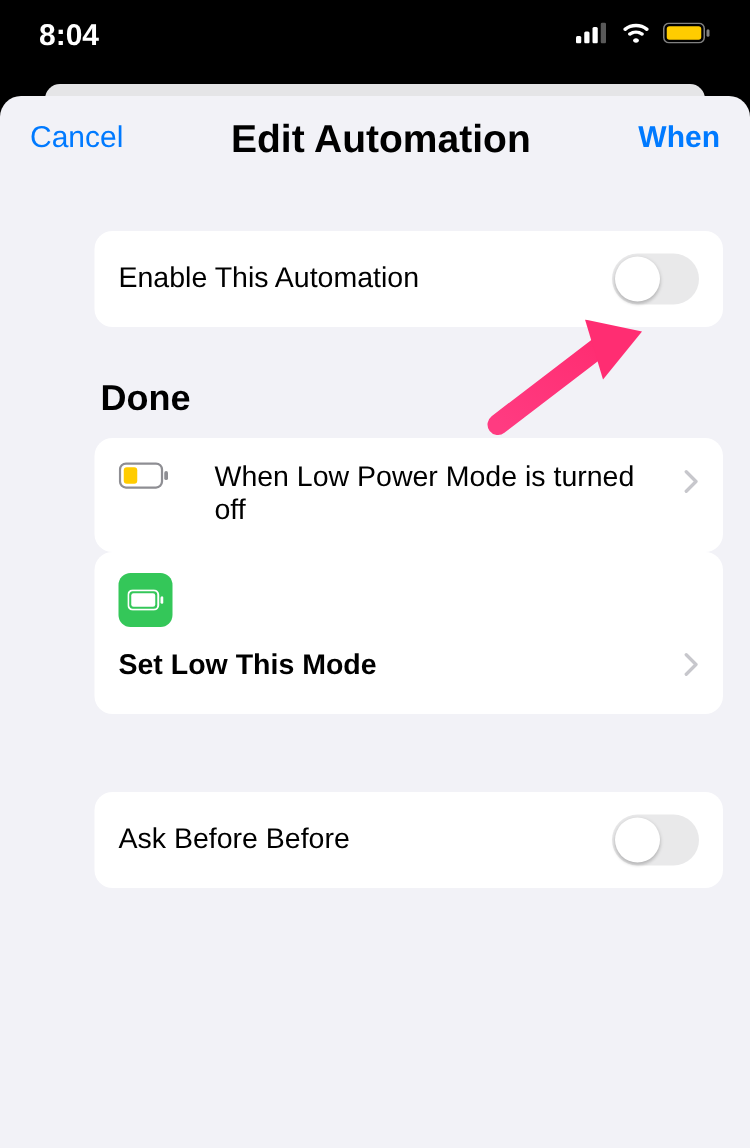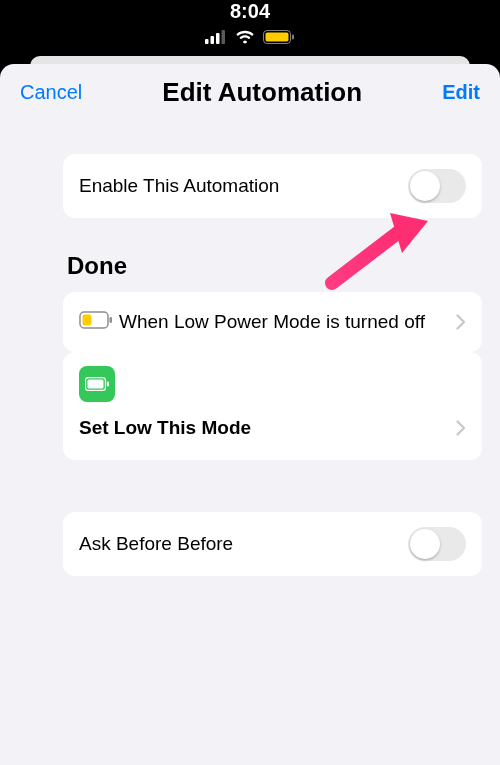--- a/index.html
+++ b/index.html
@@ -1,31 +1,31 @@
 <!DOCTYPE html>
 <html><head>
   <meta charset="utf-8">
   <style>
     * { margin: 0; padding: 0; box-sizing: border-box; font-family: -apple-system, BlinkMacSystemFont, "Segoe UI", Helvetica, Arial, sans-serif; }
     body { width: 500px; height: 765px; background: #000; overflow: hidden; position: relative; }
-    .statusbar { height: 48px; display: flex; justify-content: space-between; align-items: center; padding: 0 26px; color: #fff; flex-direction: column; }
+    .statusbar { height: 48px; display: flex; justify-content: space-between; align-items: center; padding: 0 26px; color: #fff; }
     .statusbar .time { font-size: 20px; font-weight: 600; }
     .statusbar .right { display: flex; align-items: center; gap: 8px; }
     .sheet-backcard { position: absolute; top: 56px; left: 30px; right: 30px; height: 16px; background: #e5e5e7; border-radius: 10px 10px 0 0; }
     .sheet { position: absolute; top: 64px; left: 0; right: 0; bottom: 0; background: #f2f2f7; border-radius: 14px 14px 0 0; display: flex; flex-direction: column; }
     .navbar { height: 56px; display: flex; align-items: center; justify-content: space-between; padding: 0 20px; gap: 29px; }
     .navbar .title { font-size: 26px; font-weight: 600; color: #000; }
     .navbar .btn { font-size: 20px; color: #007aff; }
     .navbar .btn.done { font-weight: 600; }
     .content { padding: 0 18px; margin-left: 45px; }
     .card { background: #fff; border-radius: 12px; }
     .row { display: flex; align-items: center; justify-content: space-between; padding: 15px 16px; }
     .row .label { font-size: 19px; color: #000; }
     .section-title { font-size: 24px; font-weight: 700; color: #000; margin: 34px 4px 12px; }
-    .when-row { display: flex; align-items: center; gap: 6px; padding: 16px 16px; }
+    .when-row { display: flex; gap: 30px; padding: 16px 16px; }
     .when-row .label { flex: 1; font-size: 19px; color: #000; }
     .do-card { background: #fff; border-radius: 12px; padding: 14px 16px 18px; }
     .do-card .icon-wrap { width: 36px; height: 36px; background: #34c759; border-radius: 8px; display: flex; align-items: center; justify-content: center; margin-bottom: 12px; }
     .do-card .do-row { display: flex; align-items: center; justify-content: space-between; }
     .do-card .do-label { font-size: 19px; font-weight: 600; color: #000; }
     .toggle { width: 58px; height: 34px; background: #e9e9ea; border-radius: 34px; position: relative; flex-shrink: 0; }
     .toggle .knob { position: absolute; width: 30px; height: 30px; background: #fff; border-radius: 50%; top: 2px; left: 2px; box-shadow: 0 1px 3px rgba(0,0,0,0.2), 0 2px 2px rgba(0,0,0,0.08); }
     .chevron { color: #c7c7cc; font-size: 24px; font-weight: 400; flex-shrink: 0; }
     .arrow-overlay { position: absolute; top: 213px; left: 320px; pointer-events: none; }
     .spacer-34 { height: 34px; }
@@ -59,21 +59,21 @@
     </span>
   </div>
 </div>
 
 <div class="sheet-backcard"></div>
 
 <div class="sheet">
   <div class="navbar">
     <div class="btn">Cancel</div>
     <div class="title">Edit Automation</div>
-    <div class="btn done">Edit</div>
+    <div class="btn done">When</div>
   </div>
 
   <div class="content">
 
     <div class="spacer-34"></div>
 
     <div class="card">
       <div class="row">
         <div class="label">Enable This Automation</div>
         <div class="toggle">

